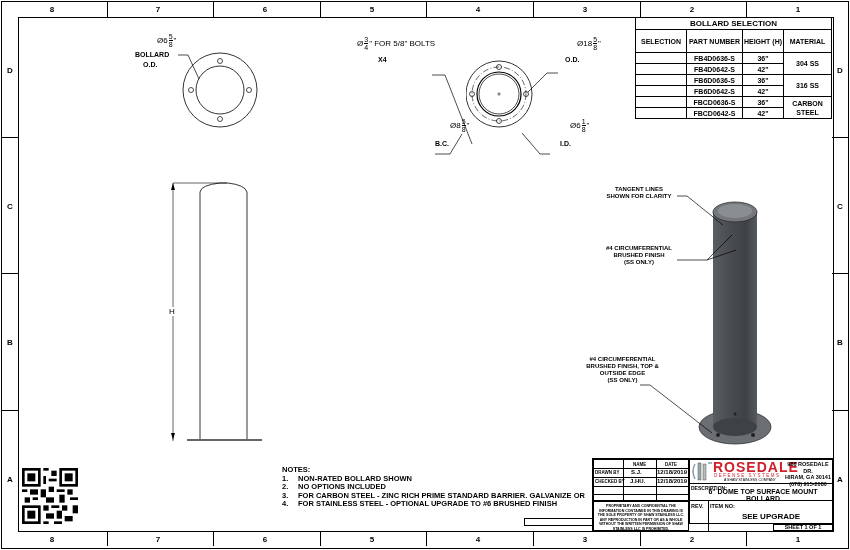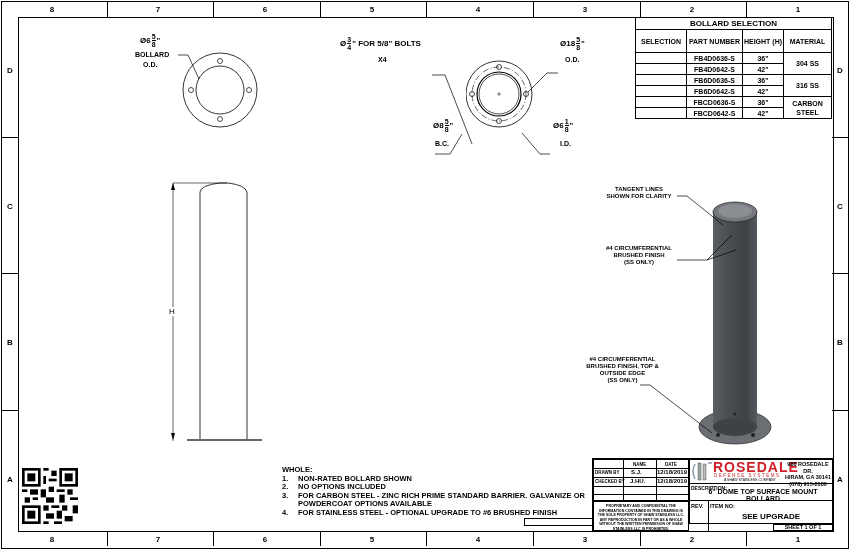--- a/index.html
+++ b/index.html
@@ -16,21 +16,21 @@
   table.sel td.hdr{height:11px;font-size:8px;margin-top:16px;}
   table.sel td.colh{height:22px;}
   .notes{left:282px;top:466px;font-size:7.5px;font-weight:bold;line-height:8.5px;}
   .notes .row{display:flex;}
   .notes .num{width:16px;}
   .tb{left:592px;top:458px;width:240px;height:72px;border:1px solid #000;}
   .tb .cell{position:absolute;border:1px solid #000;box-sizing:border-box;}
   .qr{left:22px;top:468px;width:56px;height:56px;background:#fff;}
   .frac{display:inline-flex;flex-direction:column;vertical-align:middle;font-size:7px;line-height:7px;text-align:center;margin:0 1px;}
   .frac span:first-child{border-bottom:1px solid #000;}
-  .dimlbl{font-size:8px;font-weight:bold;}
+  .dimlbl{font-size:8px;font-weight:normal;margin-left:17px;}
 </style>
 </head>
 <body>
 
 <div class="abs frame-outer"></div>
 <div class="abs frame-inner"></div>
 
 <div>
   <div class="abs zone-lbl" style="left:42px;top:5px">8</div>
   <div class="abs zone-lbl" style="left:148px;top:5px">7</div>
@@ -292,36 +292,32 @@
       <rect x="19" y="14" width="2" height="3"></rect>
       <rect x="9" y="17" width="3" height="2"></rect>
     <rect x="13" y="16" width="2" height="3"></rect>
       <rect x="16" y="18" width="3" height="2"></rect>
       <rect x="8" y="20" width="2" height="1"></rect>
       <rect x="12" y="20" width="3" height="1"></rect>
   </g>
 </svg>
 
 <div class="abs notes">
-  <div>WHOLE:</div>
+  <div>NOTES:</div>
   <div class="row">
       <span class="num">1.</span>
       <span>NON-RATED BOLLARD SHOWN</span>
     </div>
   <div class="row">
       <span class="num">2.</span>
       <span>NO OPTIONS INCLUDED</span>
     </div>
   <div class="row">
       <span class="num">3.</span>
       <span>FOR CARBON STEEL - ZINC RICH PRIME STANDARD BARRIER. GALVANIZE OR</span>
-    </div>
-  <div class="row">
-      <span class="num"></span>
-      <span>POWDERCOAT OPTIONS AVAILABLE</span>
     </div>
   <div class="row">
       <span class="num">4.</span>
       <span>FOR STAINLESS STEEL - OPTIONAL UPGRADE TO #6 BRUSHED FINISH</span>
     </div>
 </div>
 <div class="abs" style="left:524px;top:518px;width:68px;height:6px;border:1px solid #000"></div>
 
 <div class="abs tb">
   <div class="cell" style="left:0;top:0;width:96px;height:42px"></div>

